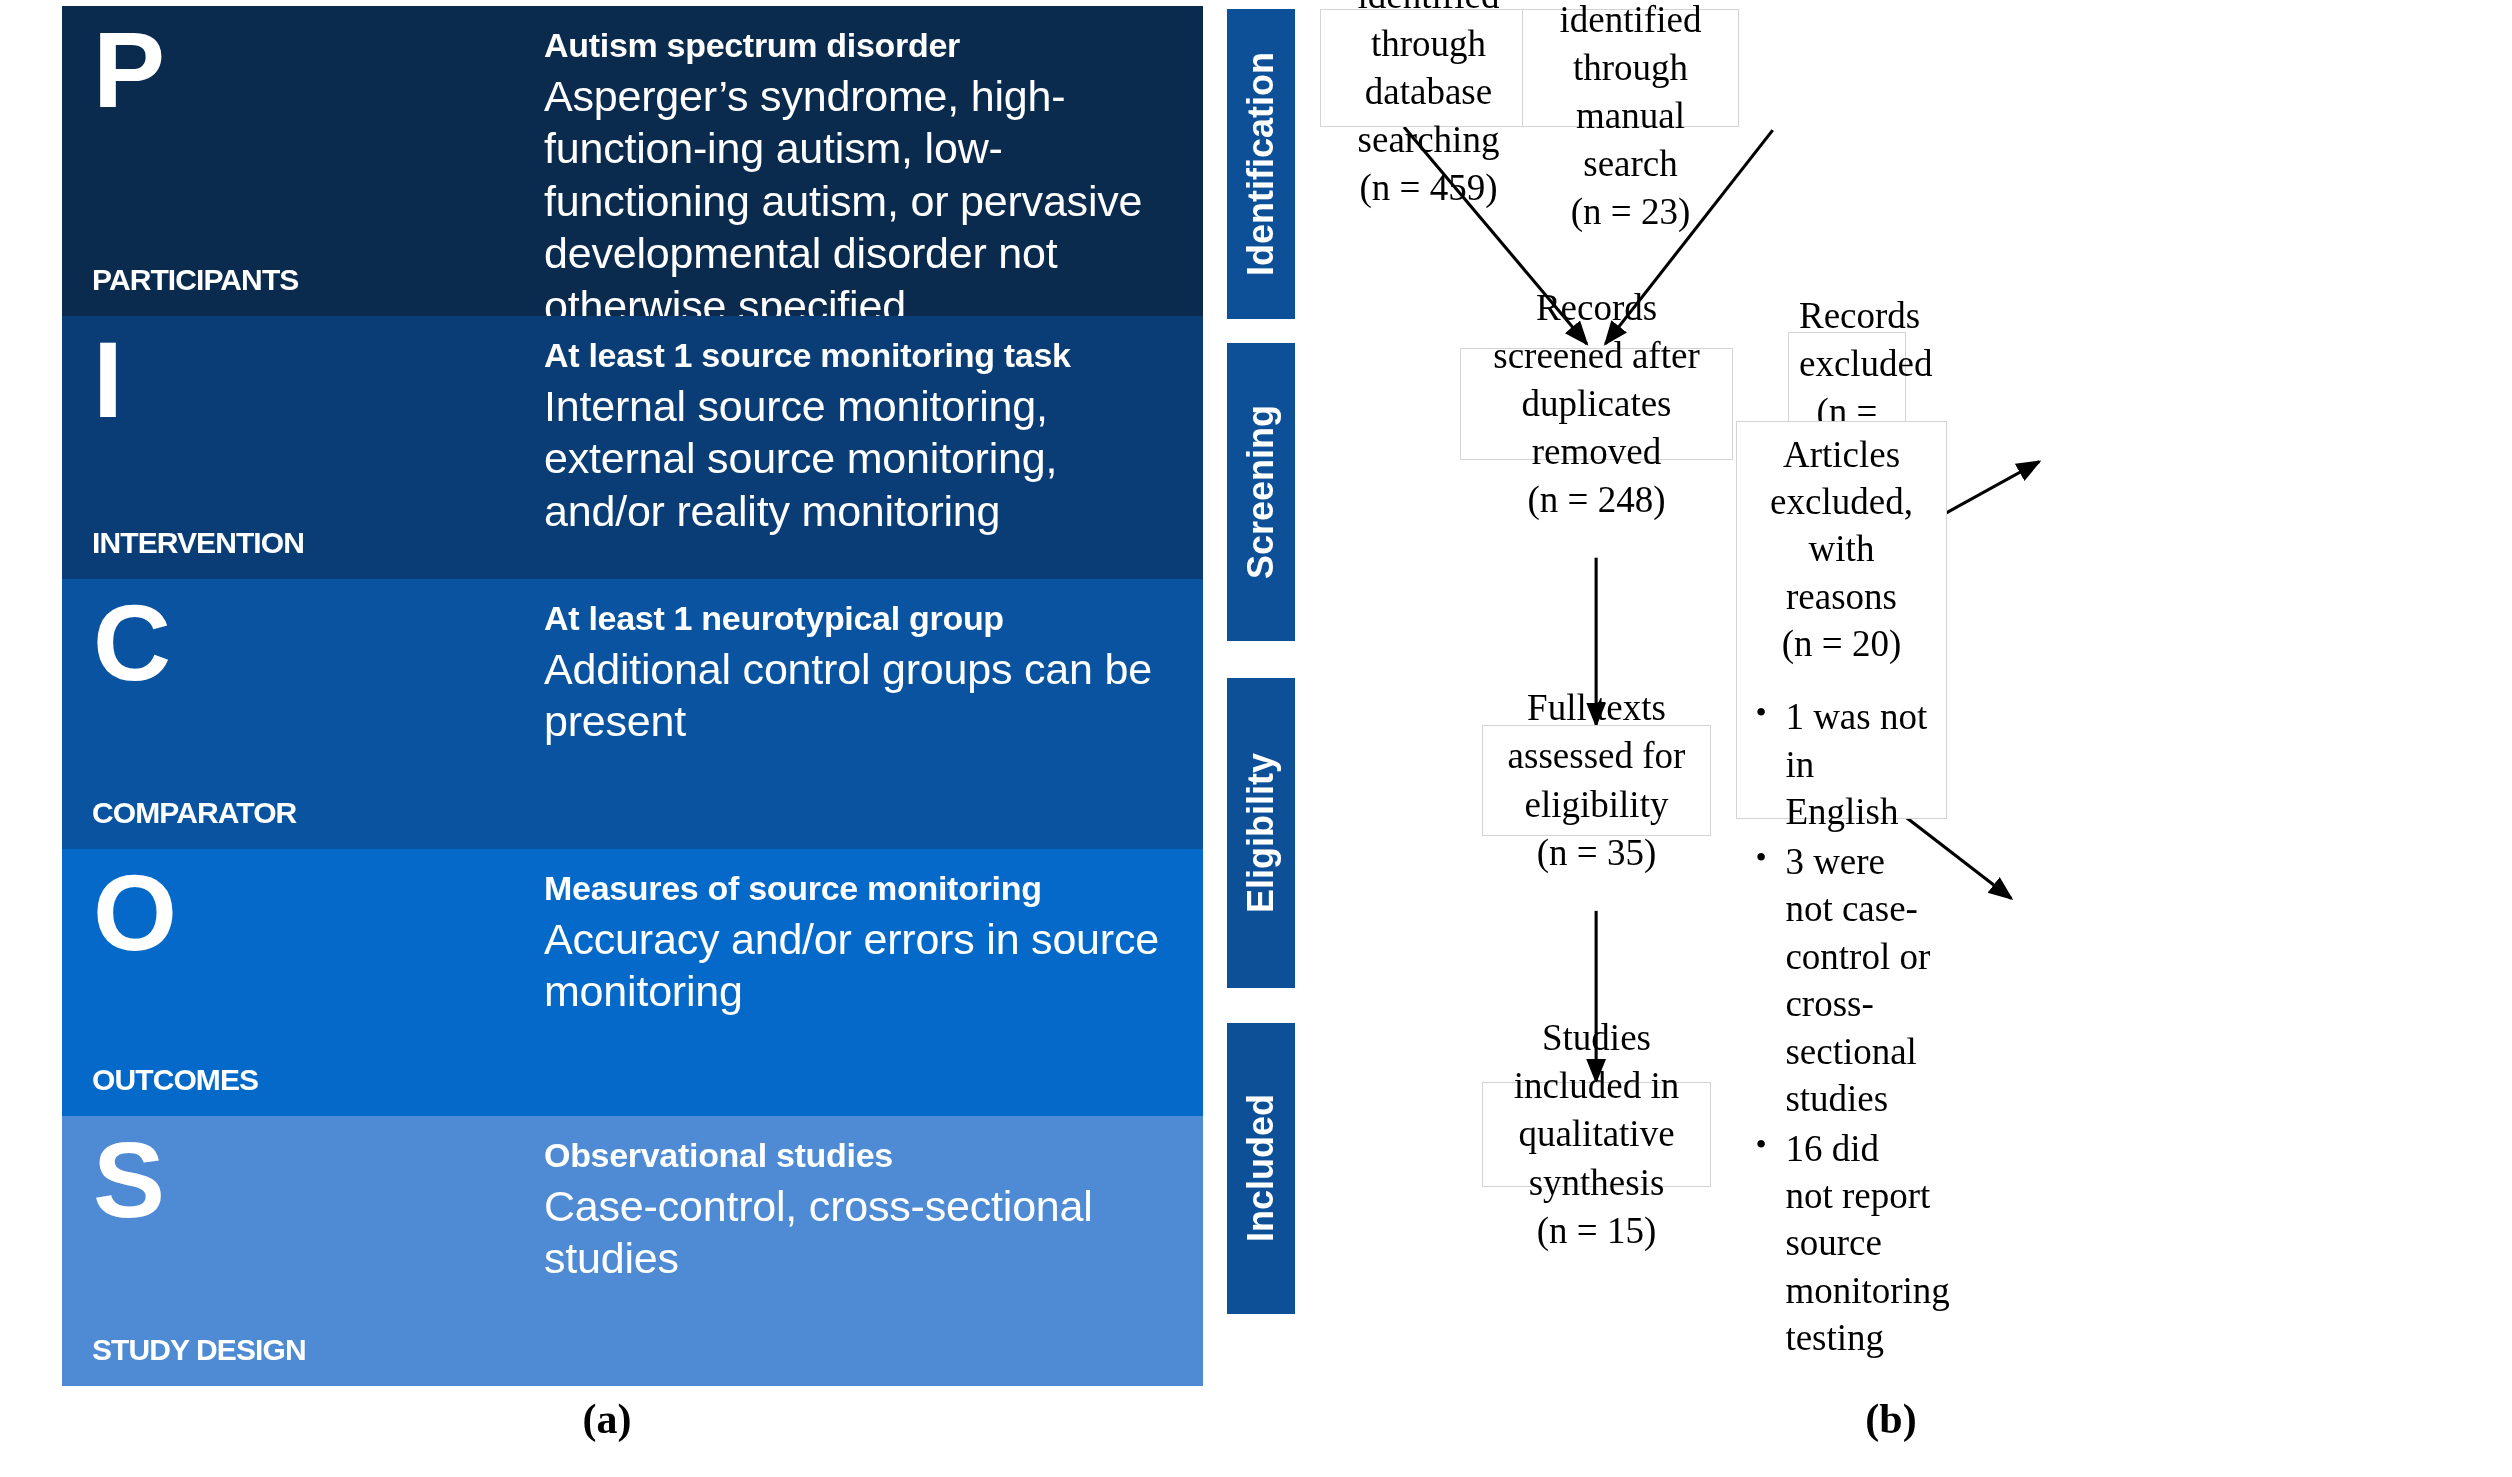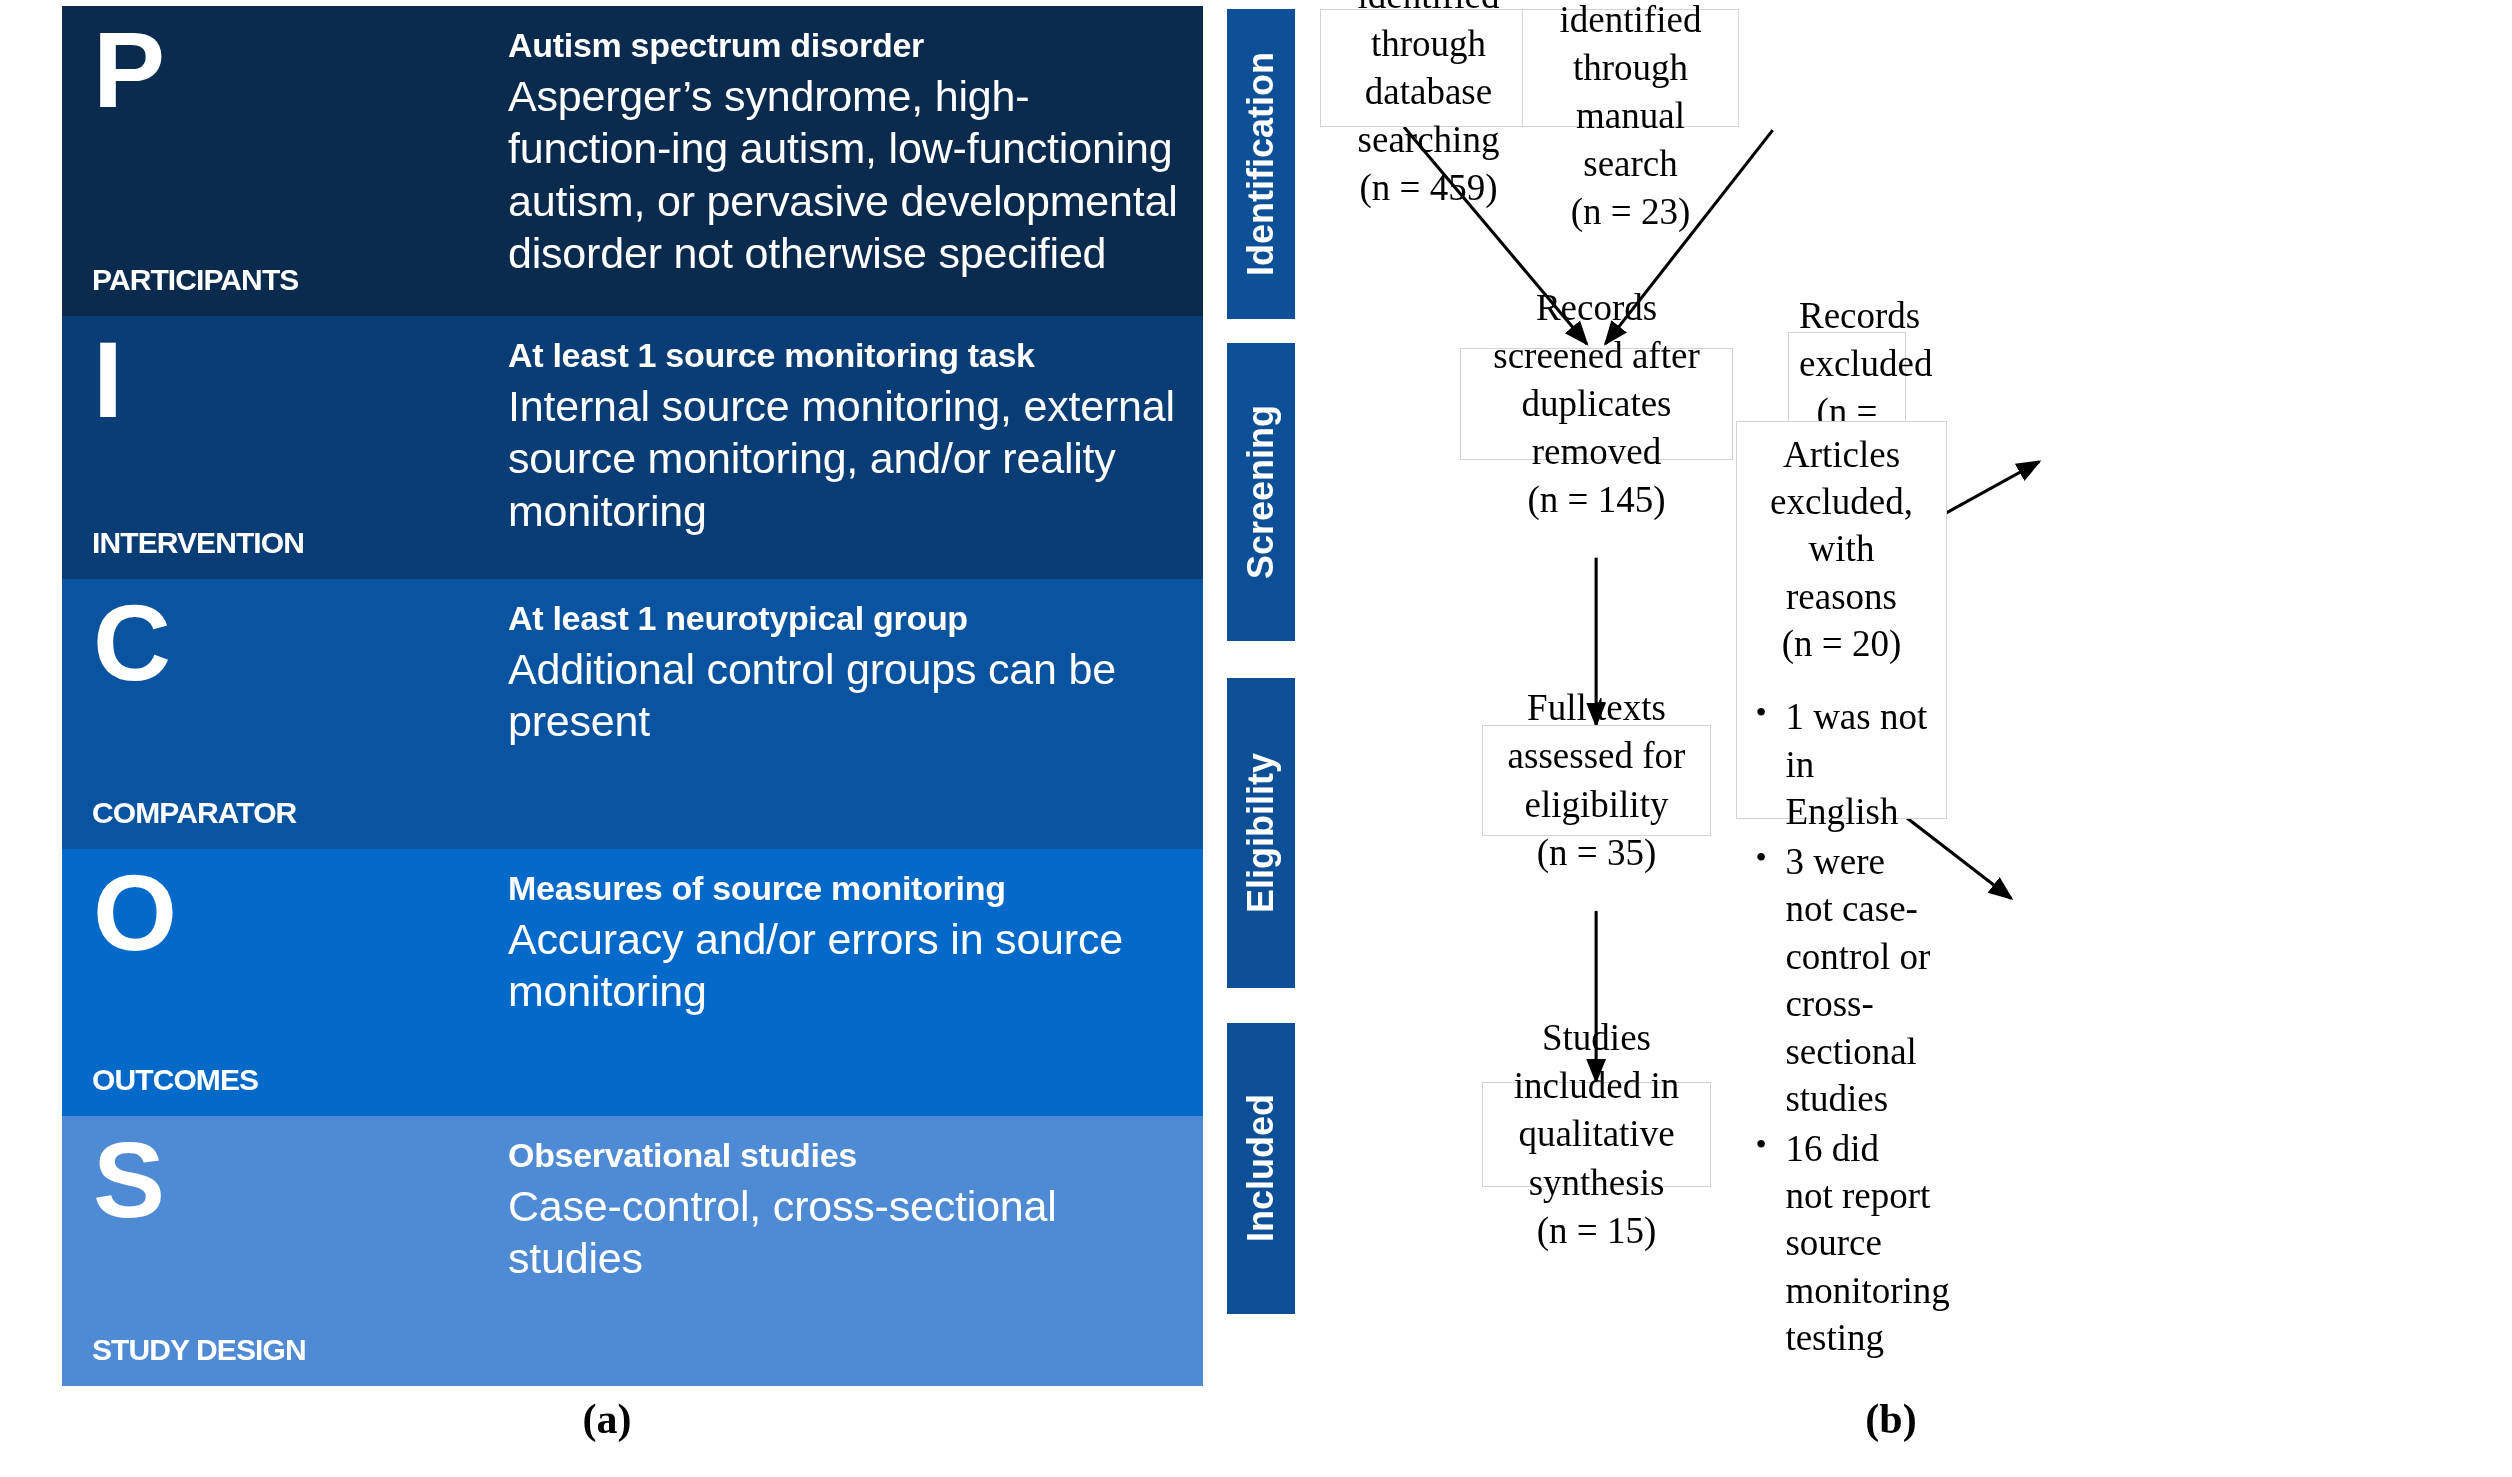--- a/index.html
+++ b/index.html
@@ -58,20 +58,21 @@
     letter-spacing: -0.9px;
     line-height: 1;
     white-space: nowrap;
     font-family: "Liberation Sans", sans-serif;
   }
   .picos-text-col {
     flex: 1 1 auto;
     padding-top: 18.6px;
     padding-right: 25px;
     box-sizing: border-box;
+    margin-left: 36px;
   }
   .picos-head {
     color: #ffffff;
     font-weight: 700;
     font-size: 34px;
     line-height: 1.18;
     margin-bottom: 5px;
     letter-spacing: -0.3px;
   }
   .picos-sub {
@@ -278,21 +279,21 @@
 (n = 459)</div>
   </div>
 
   <div class="flow-box" style="left:307px; top:8.7px; width:217px; height:118px;">
     <div class="boxtext" style="white-space: pre-line;">Additional records identified through manual search
 (n = 23)</div>
   </div>
 
   <div class="flow-box" style="left:245px; top:348px; width:273px; height:112px;">
     <div class="boxtext" style="white-space: pre-line;">Records screened after duplicates removed
-(n = 145)</div>
+(n = 248)</div>
   </div>
 
   <div class="flow-box" style="left:573px; top:332px; width:118px; height:112px;">
     <div class="boxtext" style="white-space: pre-line;">Records excluded
 (n = 213)</div>
   </div>
 
   <div class="flow-box" style="left:267px; top:725px; width:229px; height:111px;">
     <div class="boxtext" style="white-space: pre-line;">Full texts assessed for eligibility
 (n = 35)</div>

